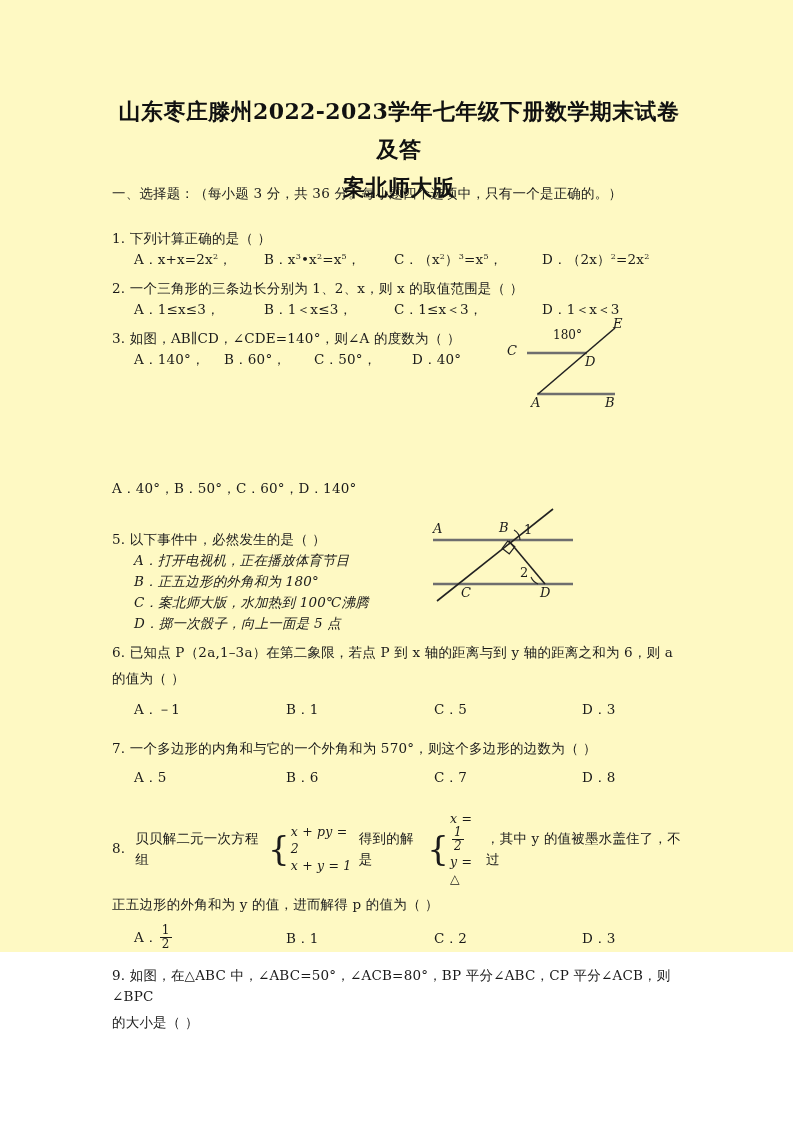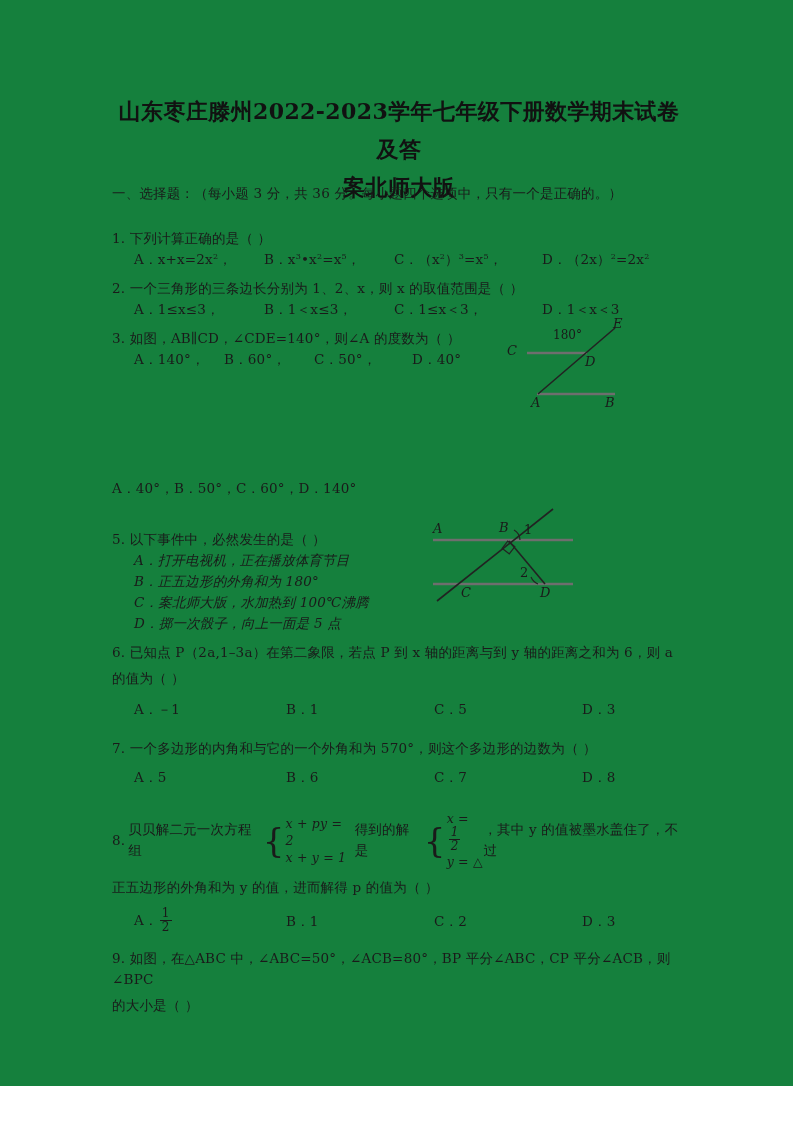--- a/index.html
+++ b/index.html
@@ -12,22 +12,22 @@
     height: 1122px;
     position: relative;
     font-family: "DejaVu Serif", "Liberation Serif", serif;
     color: #1a1a1a;
     overflow: hidden;
   }
   .page {
     position: absolute;
     left: 0; top: 0;
     width: 793px;
-    height: 1086px;
-    background: #15803d;
+    height: 952px;
+    background: #fef9c3;
   }
   .title {
     position: absolute;
     left: 110px;
     top: 92px;
     width: 578px;
     text-align: center;
     font-size: 22px;
     font-weight: bold;
     line-height: 38px;
@@ -211,21 +211,21 @@
         <span style="width:148px"><span>C．</span><span>7</span></span>
         <span><span>D．</span><span>8</span></span>
       </div>
     </div>
 
     <div style="height:22px"></div>
 
     <div class="q">
       <div class="q8row">
         <span>8.</span>
-        <span style="margin-left:3px">贝贝解二元一次方程组</span>
+        <span style="margin-left:10px">贝贝解二元一次方程组</span>
         <span class="brace-sys">
           <span class="brace">{</span>
           <span class="rows">
             <span style="display:block">x + py = 2</span>
             <span style="display:block">x + y = 1</span>
           </span>
         </span>
         <span style="margin:0 2px">得到的解是</span>
         <span class="brace-sys">
           <span class="brace">{</span>

